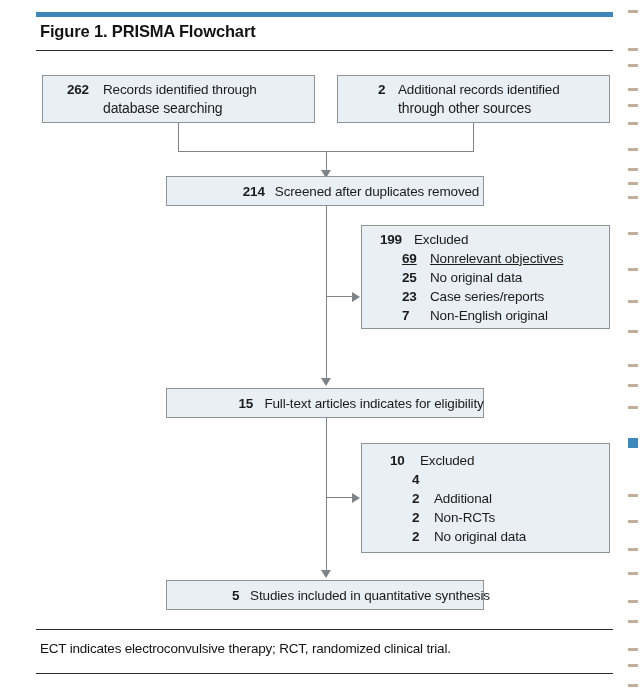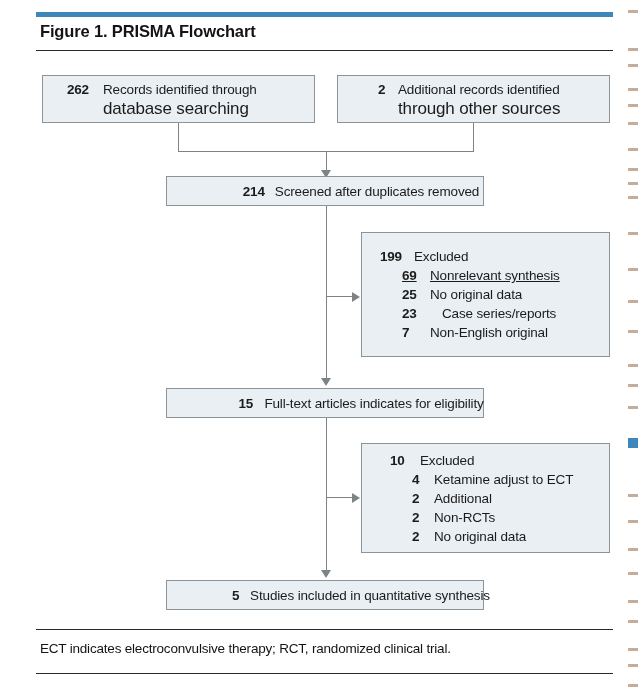--- a/index.html
+++ b/index.html
@@ -86,21 +86,21 @@
     letter-spacing: -0.15px;
     padding-left: 6px;
   }
 
   
   .node-center .node-inner { align-items: center; }
 
   
   .stack-2 { display: block; }
   .stack-2 .line2 {
-    font-size: 17px;
+    font-size: 14px;
     line-height: 19px;
     letter-spacing: -0.15px;
     white-space: nowrap;
   }
 
   
   .vline {
     position: absolute;
     width: 1px;
     background: #7d8488;
@@ -219,35 +219,35 @@
       </div>
     </div>
   </div>
 
   <div class="vline" style="left:326px; top:206px; height:174px;"></div>
   <div class="arrow-down" style="left:321px; top:378px;"></div>
 
   <div class="hline" style="left:326px; top:296px; width:27px;"></div>
   <div class="arrow-right" style="left:352px; top:292px;"></div>
 
-  <div class="node" style="left:361px; top:232px; width:249px; height:125px;">
+  <div class="node" style="left:361px; top:225px; width:249px; height:104px;">
     <div class="node-inner" style="padding-left:18px;">
       <div class="row">
         <span class="num" style="width:28px;">199</span>
         <span class="lbl">Excluded</span>
       </div>
       <div class="row" style="padding-left:22px;text-decoration:underline;">
         <span class="num" style="width:22px;">69</span>
-        <span class="lbl">Nonrelevant synthesis</span>
+        <span class="lbl">Nonrelevant objectives</span>
       </div>
       <div class="row" style="padding-left:22px;">
         <span class="num" style="width:22px;">25</span>
         <span class="lbl">No original data</span>
       </div>
-      <div class="row" style="padding-left:22px;gap:12px;">
+      <div class="row" style="padding-left:22px;">
         <span class="num" style="width:22px;">23</span>
         <span class="lbl">Case series/reports</span>
       </div>
       <div class="row" style="padding-left:22px;">
         <span class="num" style="width:22px;">7</span>
         <span class="lbl">Non-English original</span>
       </div>
     </div>
   </div>
 
@@ -267,21 +267,20 @@
   <div class="arrow-right" style="left:352px; top:493px;"></div>
 
   <div class="node" style="left:361px; top:443px; width:249px; height:110px;padding-left:12px;">
     <div class="node-inner" style="padding-left:28px;">
       <div class="row">
         <span class="num" style="width:24px;">10</span>
         <span class="lbl">Excluded</span>
       </div>
       <div class="row" style="padding-left:22px;">
         <span class="num" style="width:16px;">4</span>
-        <span class="lbl">Ketamine adjust to ECT</span>
       </div>
       <div class="row" style="padding-left:22px;">
         <span class="num" style="width:16px;">2</span>
         <span class="lbl">Additional</span>
       </div>
       <div class="row" style="padding-left:22px;">
         <span class="num" style="width:16px;">2</span>
         <span class="lbl">Non-RCTs</span>
       </div>
       <div class="row" style="padding-left:22px;">

